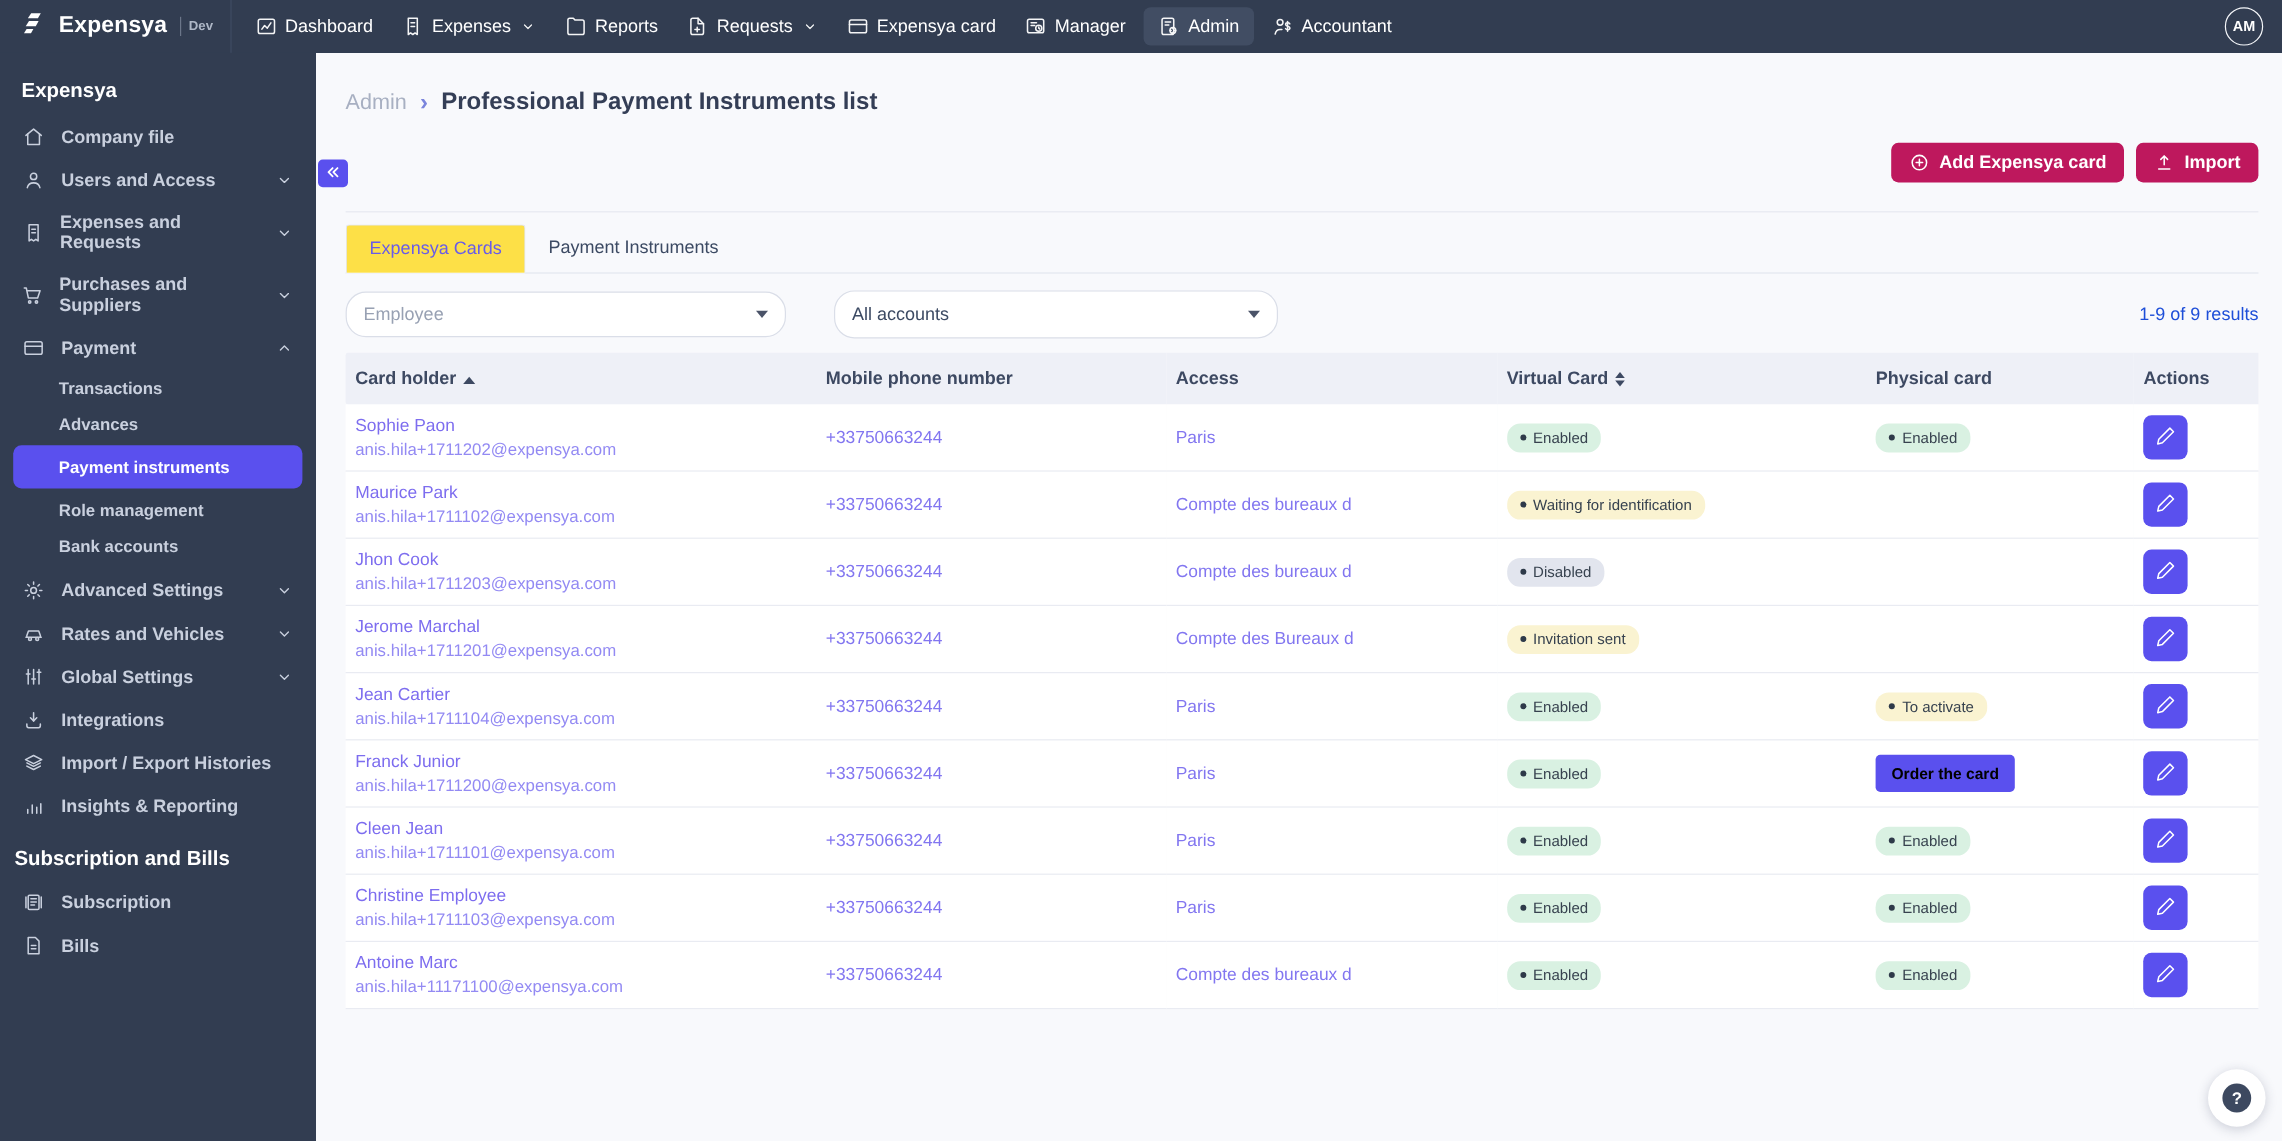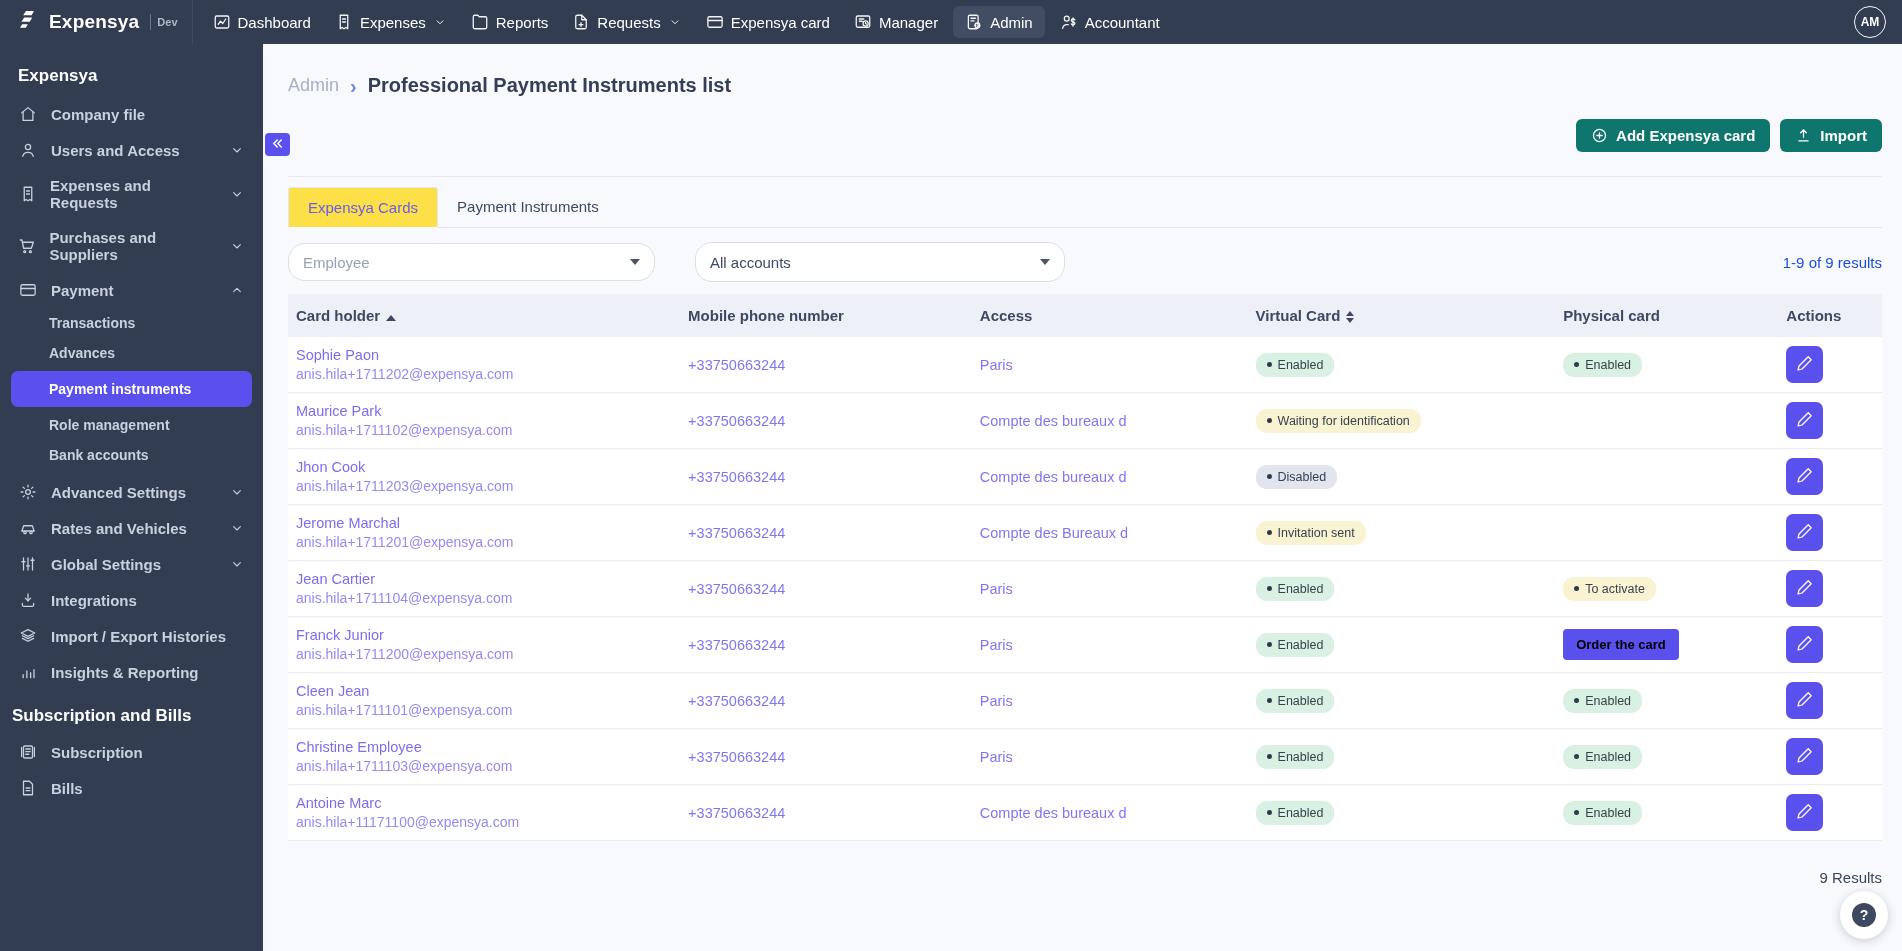--- a/index.html
+++ b/index.html
@@ -37,21 +37,21 @@
   .main { position:relative; margin-left:263px; margin-top:44px; padding:0 20px 0 25px; height:907px; }
   .breadcrumb-row { padding-top:30px; display:flex; align-items:center; gap:11px; }
   .crumb { color:#a8b0c2; font-size:18px; cursor:pointer; }
   .crumb-sep { color:#7b85dc; font-size:20px; line-height:16px; font-weight:600; }
   .page-title { color:#343e56; font-size:20px; font-weight:700; }
 
   .collapse-btn { position:absolute; left:2px; top:89px; width:25px; height:23px; background:#5a50ee; border:none; border-radius:4px; color:#fff; display:flex; align-items:center; justify-content:center; cursor:pointer; }
   .collapse-btn svg { width:15px; height:15px; }
 
   .actions-row { margin-top:22px; display:flex; justify-content:flex-end; gap:10px; }
-  .btn { background:#0f766e; color:#fff; border:none; border-radius:6px; height:33px; display:inline-flex; align-items:center; gap:8px; padding:0 15px; font-size:15px; font-weight:600; cursor:pointer; font-family:inherit; }
+  .btn { background:#be185d; color:#fff; border:none; border-radius:6px; height:33px; display:inline-flex; align-items:center; gap:8px; padding:0 15px; font-size:15px; font-weight:600; cursor:pointer; font-family:inherit; }
   .btn .icon { display:flex; }
   .btn .icon svg { width:17px; height:17px; }
 
   .divider { margin-top:24px; border-bottom:1px solid #e6e9f1; }
 
   .tab-row { margin-top:10px; display:flex; border-bottom:1px solid #e3e6ee; }
   .tab { padding:11px 19px; font-size:15px; color:#3c4a63; cursor:pointer; margin-bottom:-1px; }
   .tab.active { background:#fde047; border:1px solid #e3e6ee; border-bottom:1px solid #fff; border-radius:3px 3px 0 0; color:#695ce8; }
 
   .filters-row { margin-top:14px; display:flex; align-items:center; }
@@ -610,18 +610,17 @@
             <button class="edit-btn">
               <span class="icon "><svg width="18" height="18" viewBox="0 0 24 24" fill="none" stroke="currentColor" stroke-width="1.7" stroke-linecap="round" stroke-linejoin="round">
                   <path d="m16.3 3.7 4 4L8 20l-5.2 1.2L4 16z"></path>
                 </svg></span>
             </button>
           </td>
         </tr>
       </tbody>
   </table>
 
-  <div class="footer-row">9 Results</div>
 </main>
 
 <button class="help-btn">
   <span class="help-inner">?</span>
 </button>
 
 </body></html>

